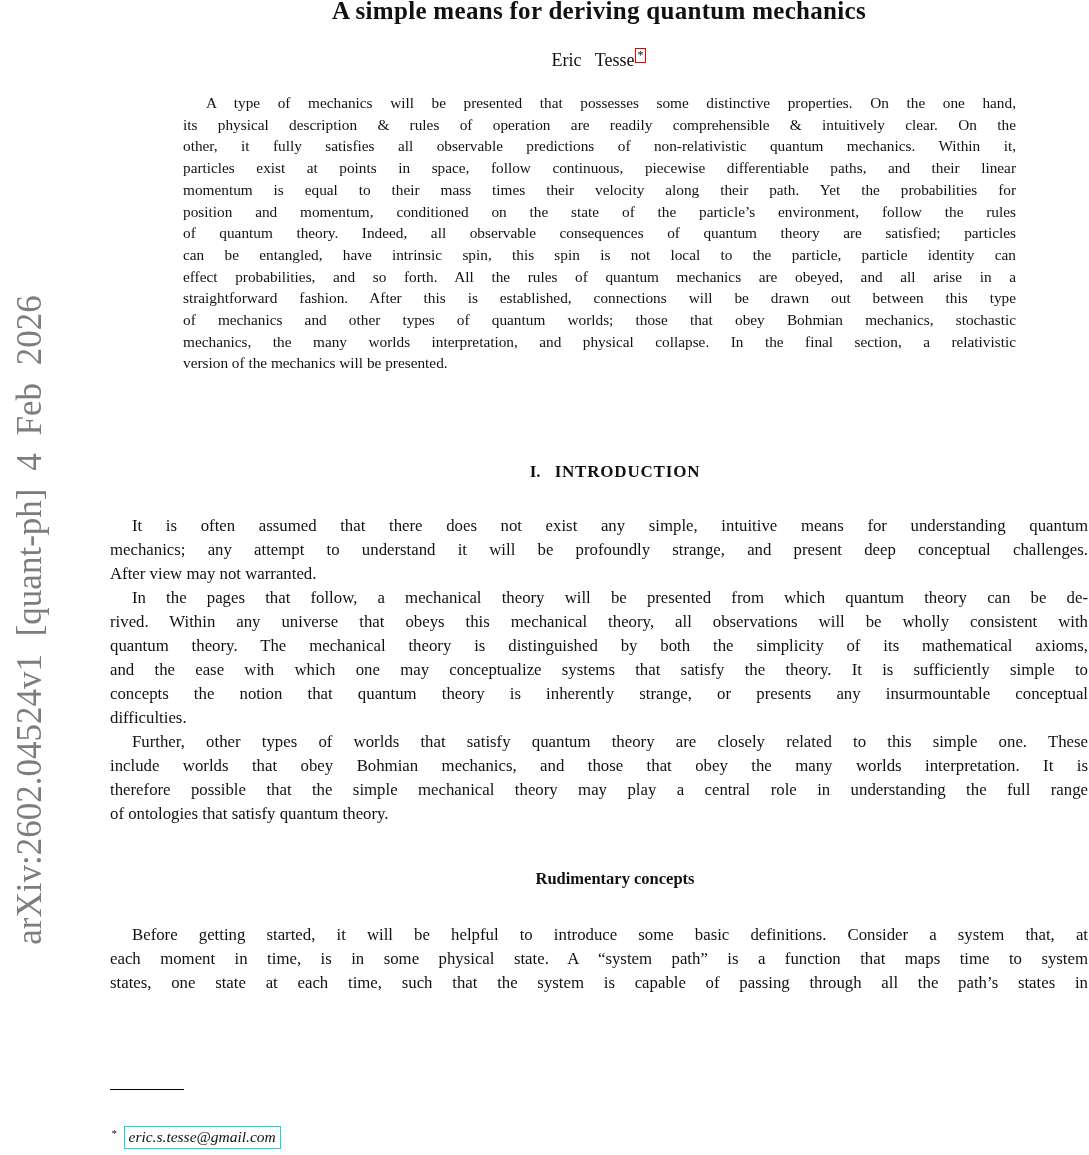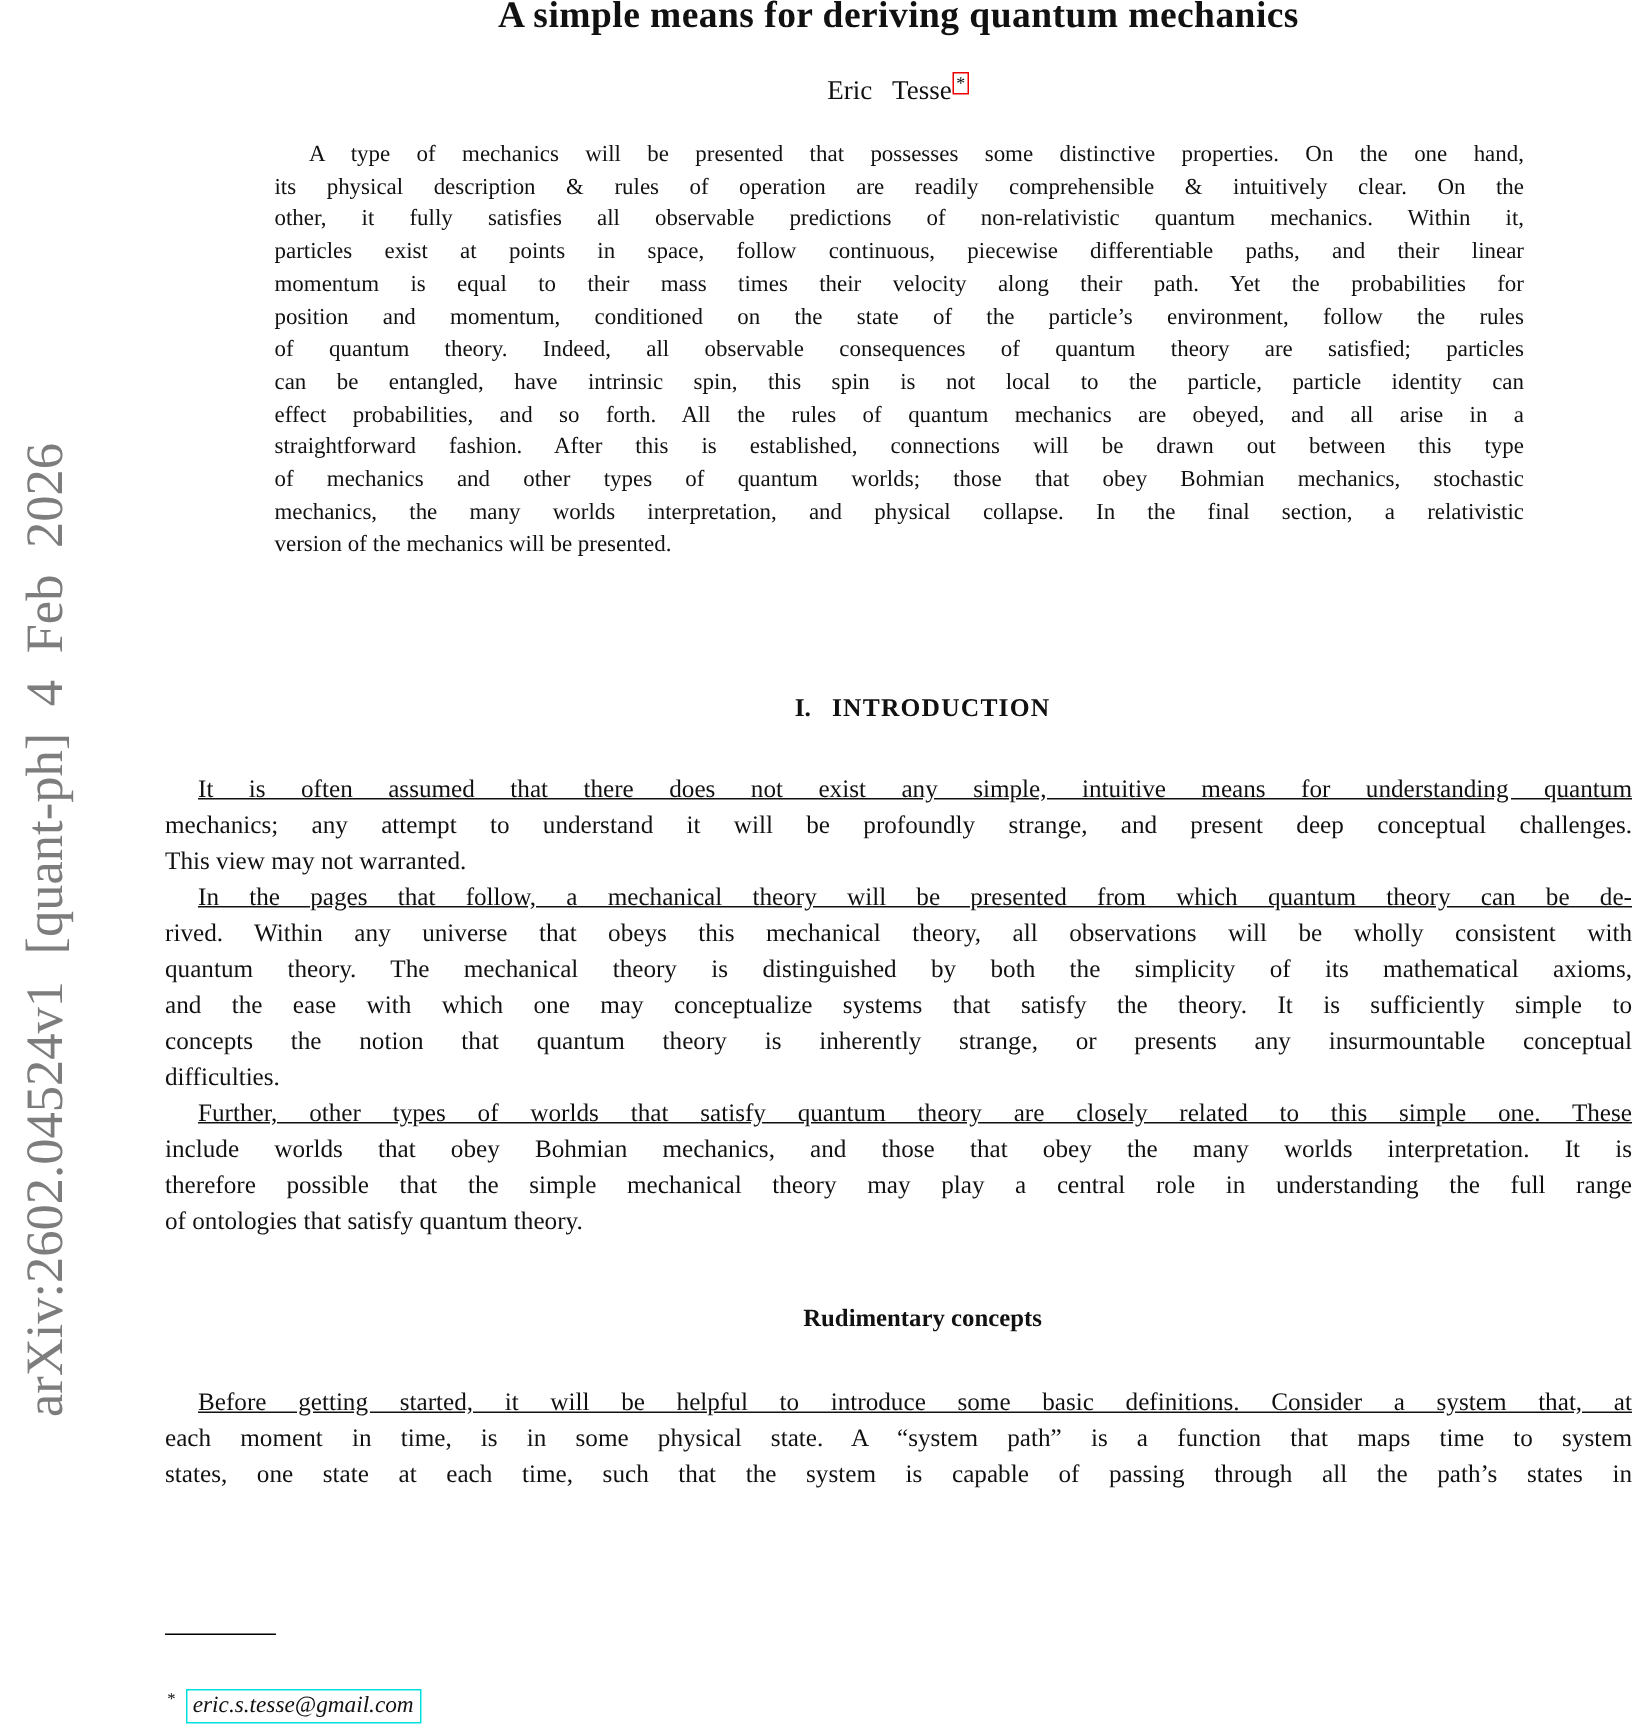--- a/index.html
+++ b/index.html
@@ -50,21 +50,21 @@
   .heading .cap { letter-spacing:0.8px; }
   .intro-heading { top:462px; }
   .rud-heading  { top:869px; font-size:16.5px; }
 
   .body-block {
     position:absolute; left:110px; width:978px;
     font-size:16.8px; line-height:24px;
   }
   .intro-body { top:514px; }
   .rud-body   { top:923px; }
-  .body-block .line.indent { text-indent:22px;text-decoration:underline; }
+  .body-block .line.indent { text-indent:22px; }
 
   .fn-rule {
     position:absolute; left:110px; top:1089px; width:74px; height:0;
     border-top:1.6px solid #000000;
   }
 
   .footnote { position:absolute; left:111px; top:1126px; font-size:15.5px;font-style:italic; }
   .footnote .fnmark { font-size:11px; vertical-align:5px; margin-right:7px; }
   .footnote .email {
     display:inline-block; border:1.6px solid #00dfdf; padding:1px 4px 2px 4px;
@@ -100,21 +100,21 @@
     </div>
 
   <div class="heading intro-heading">
     <span class="num">I.</span><span class="cap">INTRODUCTION</span>
   </div>
 
   <div class="body-block intro-body">
       <div class="para">
         <div class="line indent">It is often assumed that there does not exist any simple, intuitive means for understanding quantum</div>
         <div class="line">mechanics; any attempt to understand it will be profoundly strange, and present deep conceptual challenges.</div>
-        <div class="line last">This view may not warranted.</div>
+        <div class="line last">After view may not warranted.</div>
       </div>
       <div class="para">
         <div class="line indent">In the pages that follow, a mechanical theory will be presented from which quantum theory can be de-</div>
         <div class="line">rived. Within any universe that obeys this mechanical theory, all observations will be wholly consistent with</div>
         <div class="line">quantum theory. The mechanical theory is distinguished by both the simplicity of its mathematical axioms,</div>
         <div class="line">and the ease with which one may conceptualize systems that satisfy the theory. It is sufficiently simple to</div>
         <div class="line">concepts the notion that quantum theory is inherently strange, or presents any insurmountable conceptual</div>
         <div class="line last">difficulties.</div>
       </div>
       <div class="para">

